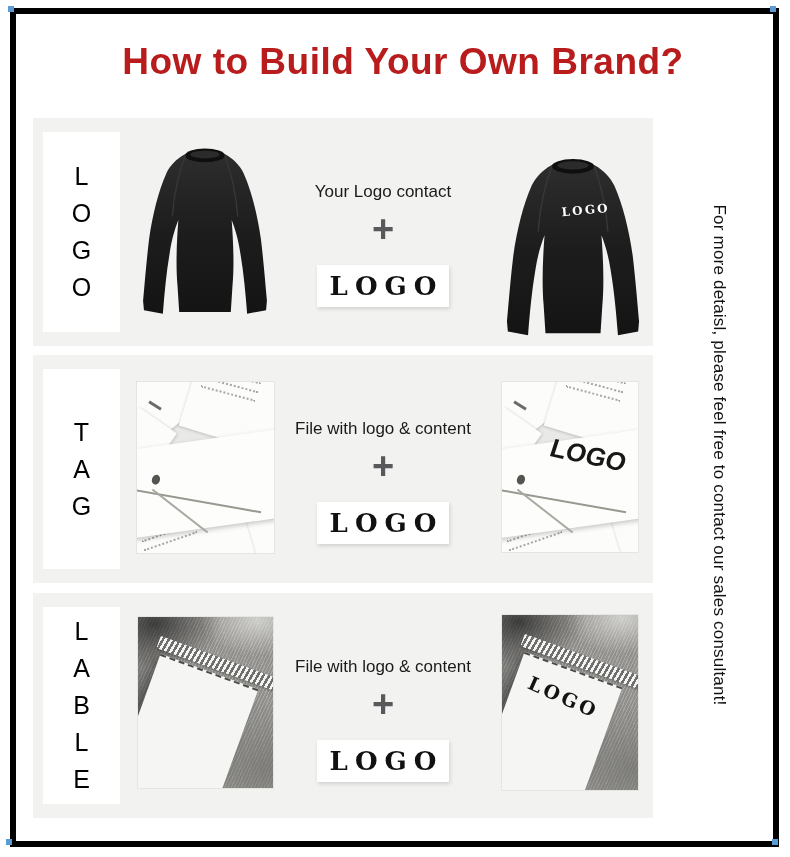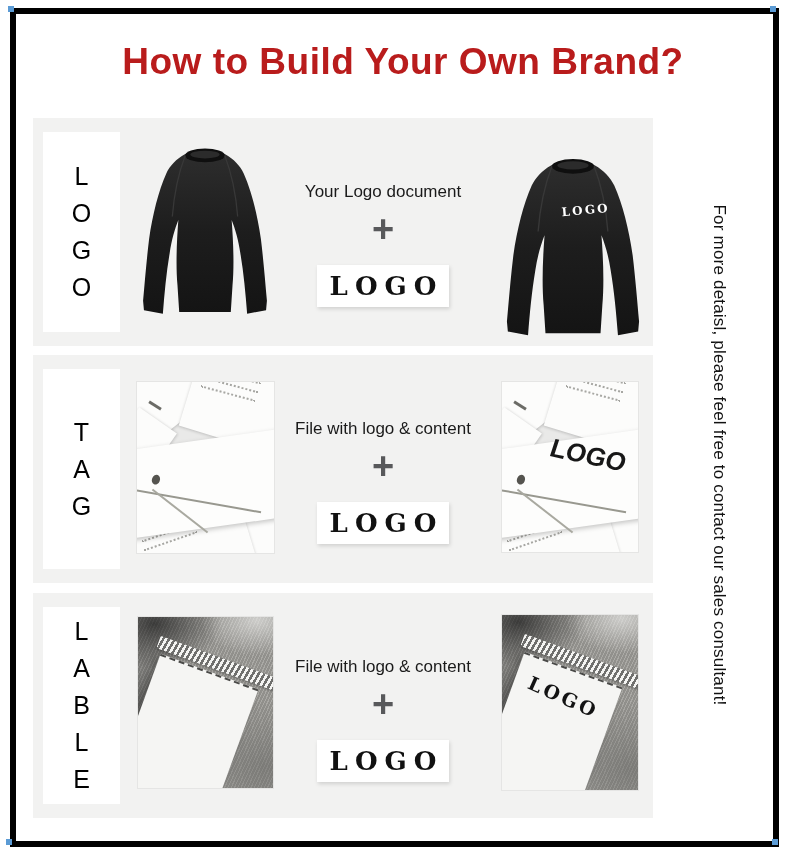--- a/index.html
+++ b/index.html
@@ -125,21 +125,21 @@
         </defs>
         <path d="M85,4 C76,4 67,6 61,10 C52,15 44,23 40,32 C31,52 24,80 20,108 C17,133 15,158 13,180 L14,191 L36,195 C38,170 40,148 44,124 C46,110 50,96 54,86 C52,112 51,140 53,162 L55,193 L115,193 L117,162 C119,140 118,112 116,86 C120,96 124,110 126,124 C130,148 132,170 134,195 L156,191 L157,180 C155,158 153,133 150,108 C146,80 139,52 130,32 C126,23 118,15 109,10 C103,6 94,4 85,4 Z" fill="url(#sg)"></path>
         <ellipse cx="85" cy="11" rx="23" ry="8" fill="#0f0f0f"></ellipse>
         <ellipse cx="85" cy="10" rx="17" ry="4.5" fill="#2b2b2b"></ellipse>
         <path d="M62,11 C54,32 49,56 47,82" stroke="#383838" stroke-width="1.5" fill="none"></path>
         <path d="M108,11 C116,32 121,56 123,82" stroke="#383838" stroke-width="1.5" fill="none"></path>
       </svg>
     </div>
 
     <div class="mid">
-      <div class="mid-text">Your Logo document</div>
+      <div class="mid-text">Your Logo contact</div>
       <div class="plus">+</div>
       <div class="logo-box">LOGO</div>
     </div>
 
     <div class="photo shirt-right">
       <svg viewBox="0 0 170 200">
         <path d="M85,4 C76,4 67,6 61,10 C52,15 44,23 40,32 C31,52 24,80 20,108 C17,133 15,158 13,180 L14,191 L36,195 C38,170 40,148 44,124 C46,110 50,96 54,86 C52,112 51,140 53,162 L55,193 L115,193 L117,162 C119,140 118,112 116,86 C120,96 124,110 126,124 C130,148 132,170 134,195 L156,191 L157,180 C155,158 153,133 150,108 C146,80 139,52 130,32 C126,23 118,15 109,10 C103,6 94,4 85,4 Z" fill="url(#sg)"></path>
         <ellipse cx="85" cy="11" rx="23" ry="8" fill="#0f0f0f"></ellipse>
         <ellipse cx="85" cy="10" rx="17" ry="4.5" fill="#2b2b2b"></ellipse>
         <path d="M62,11 C54,32 49,56 47,82" stroke="#383838" stroke-width="1.5" fill="none"></path>

